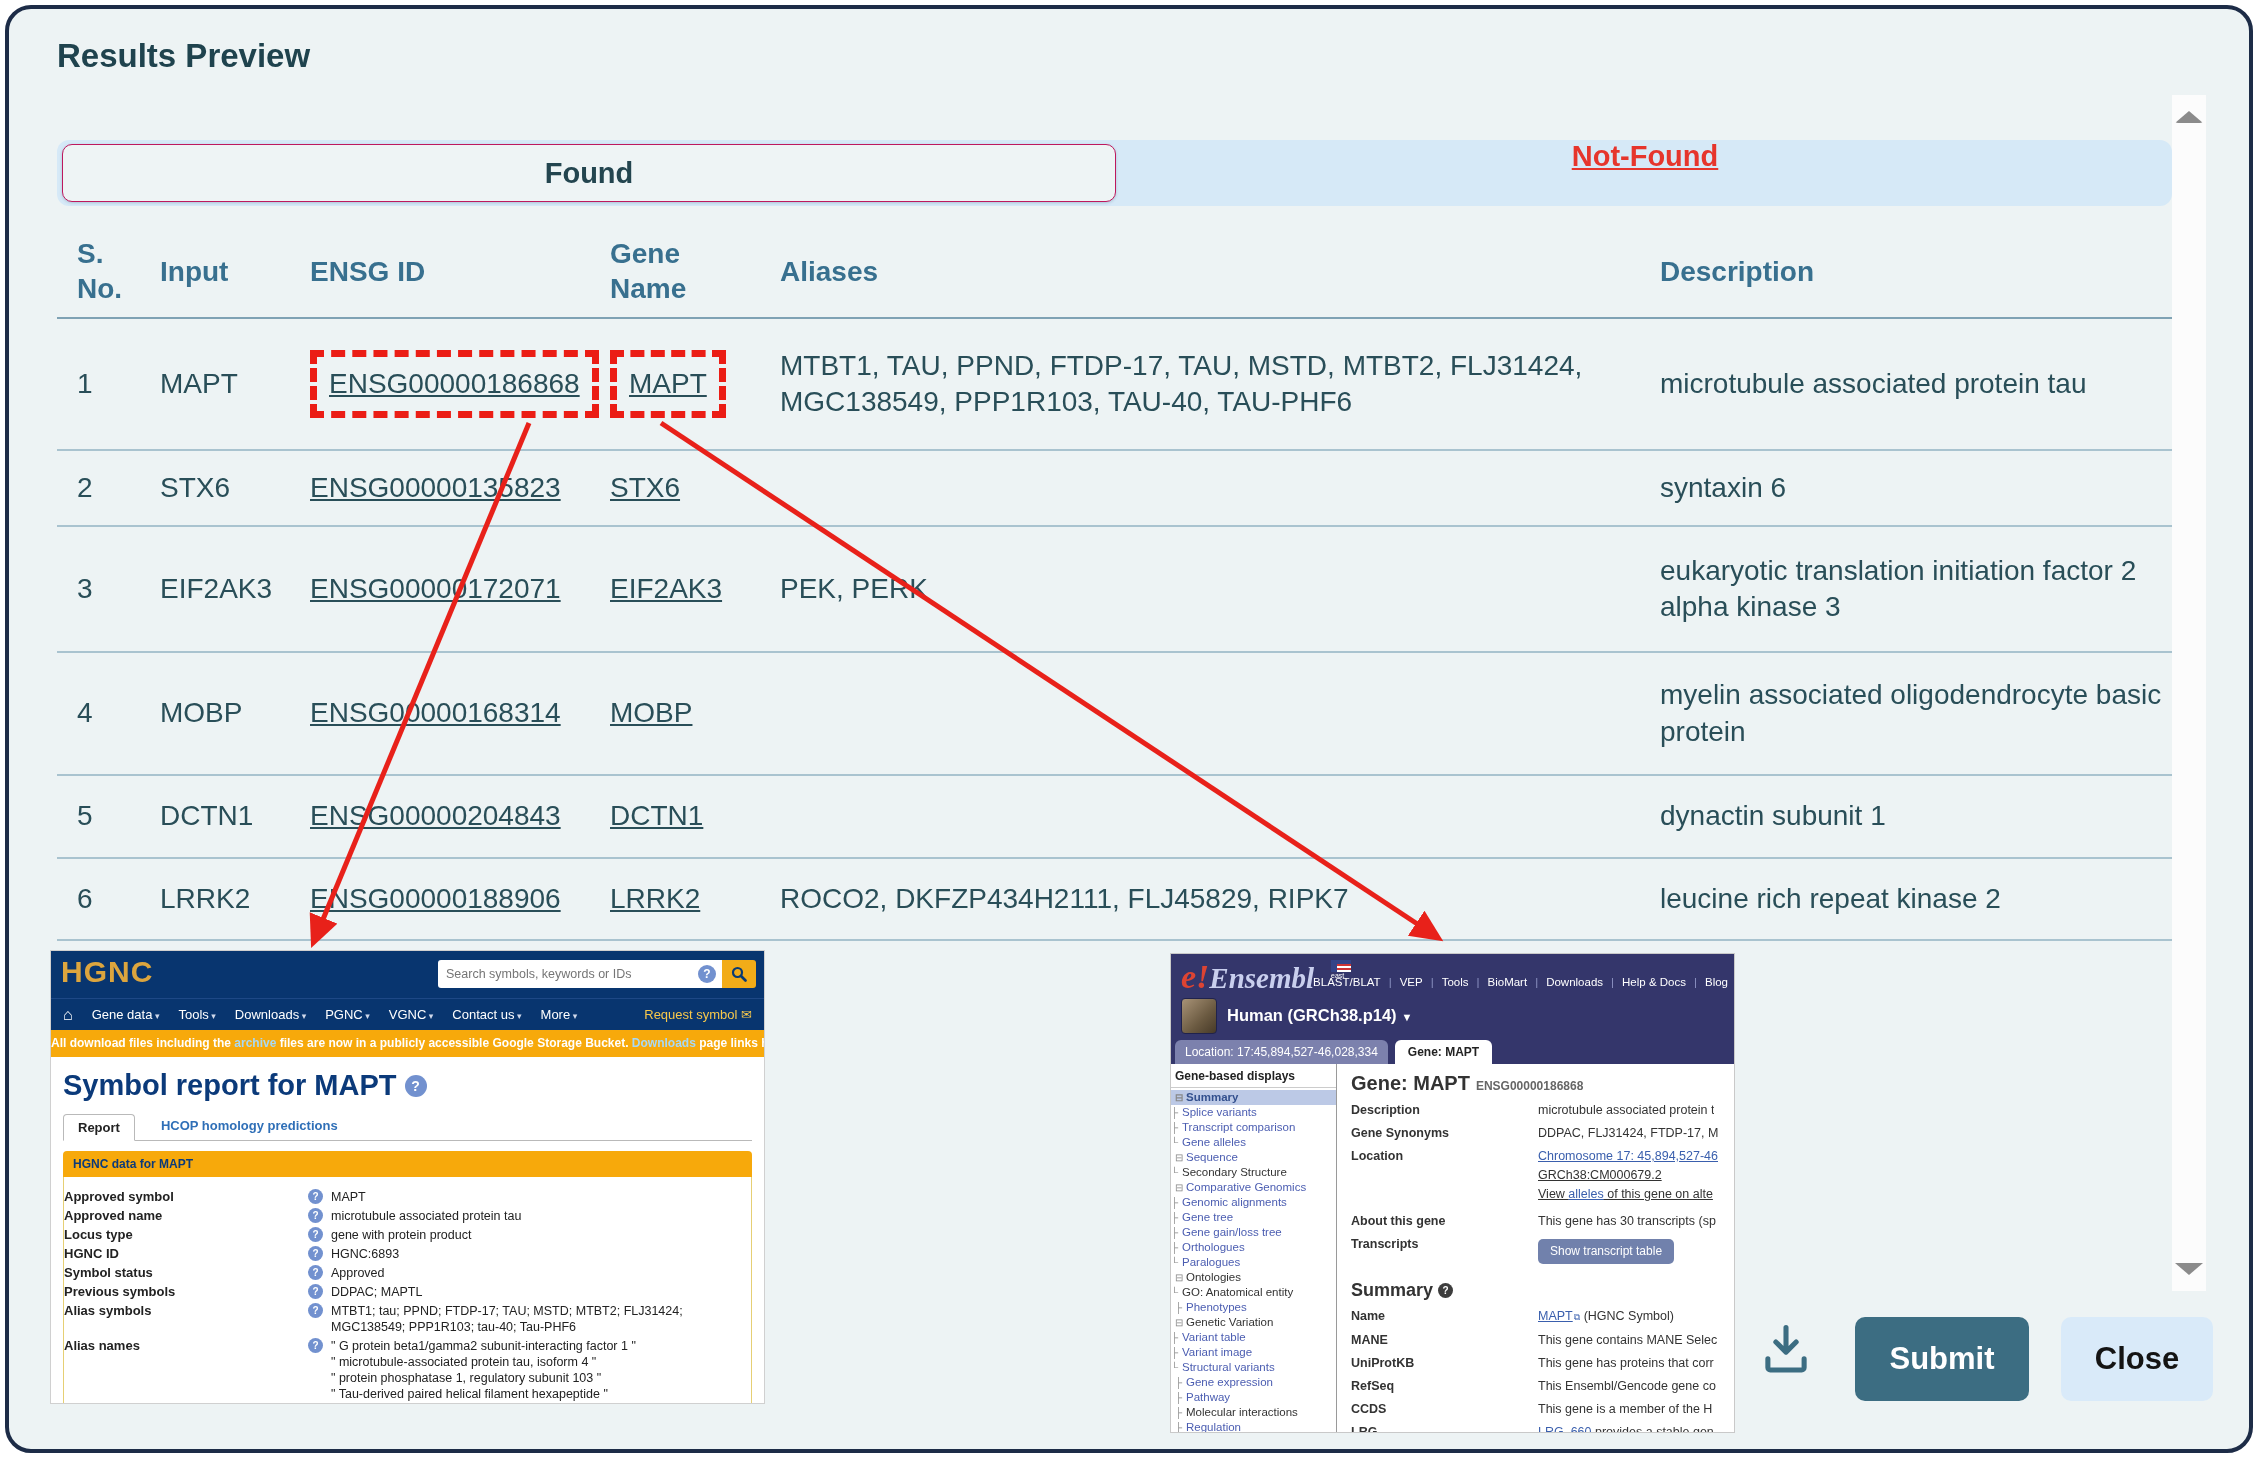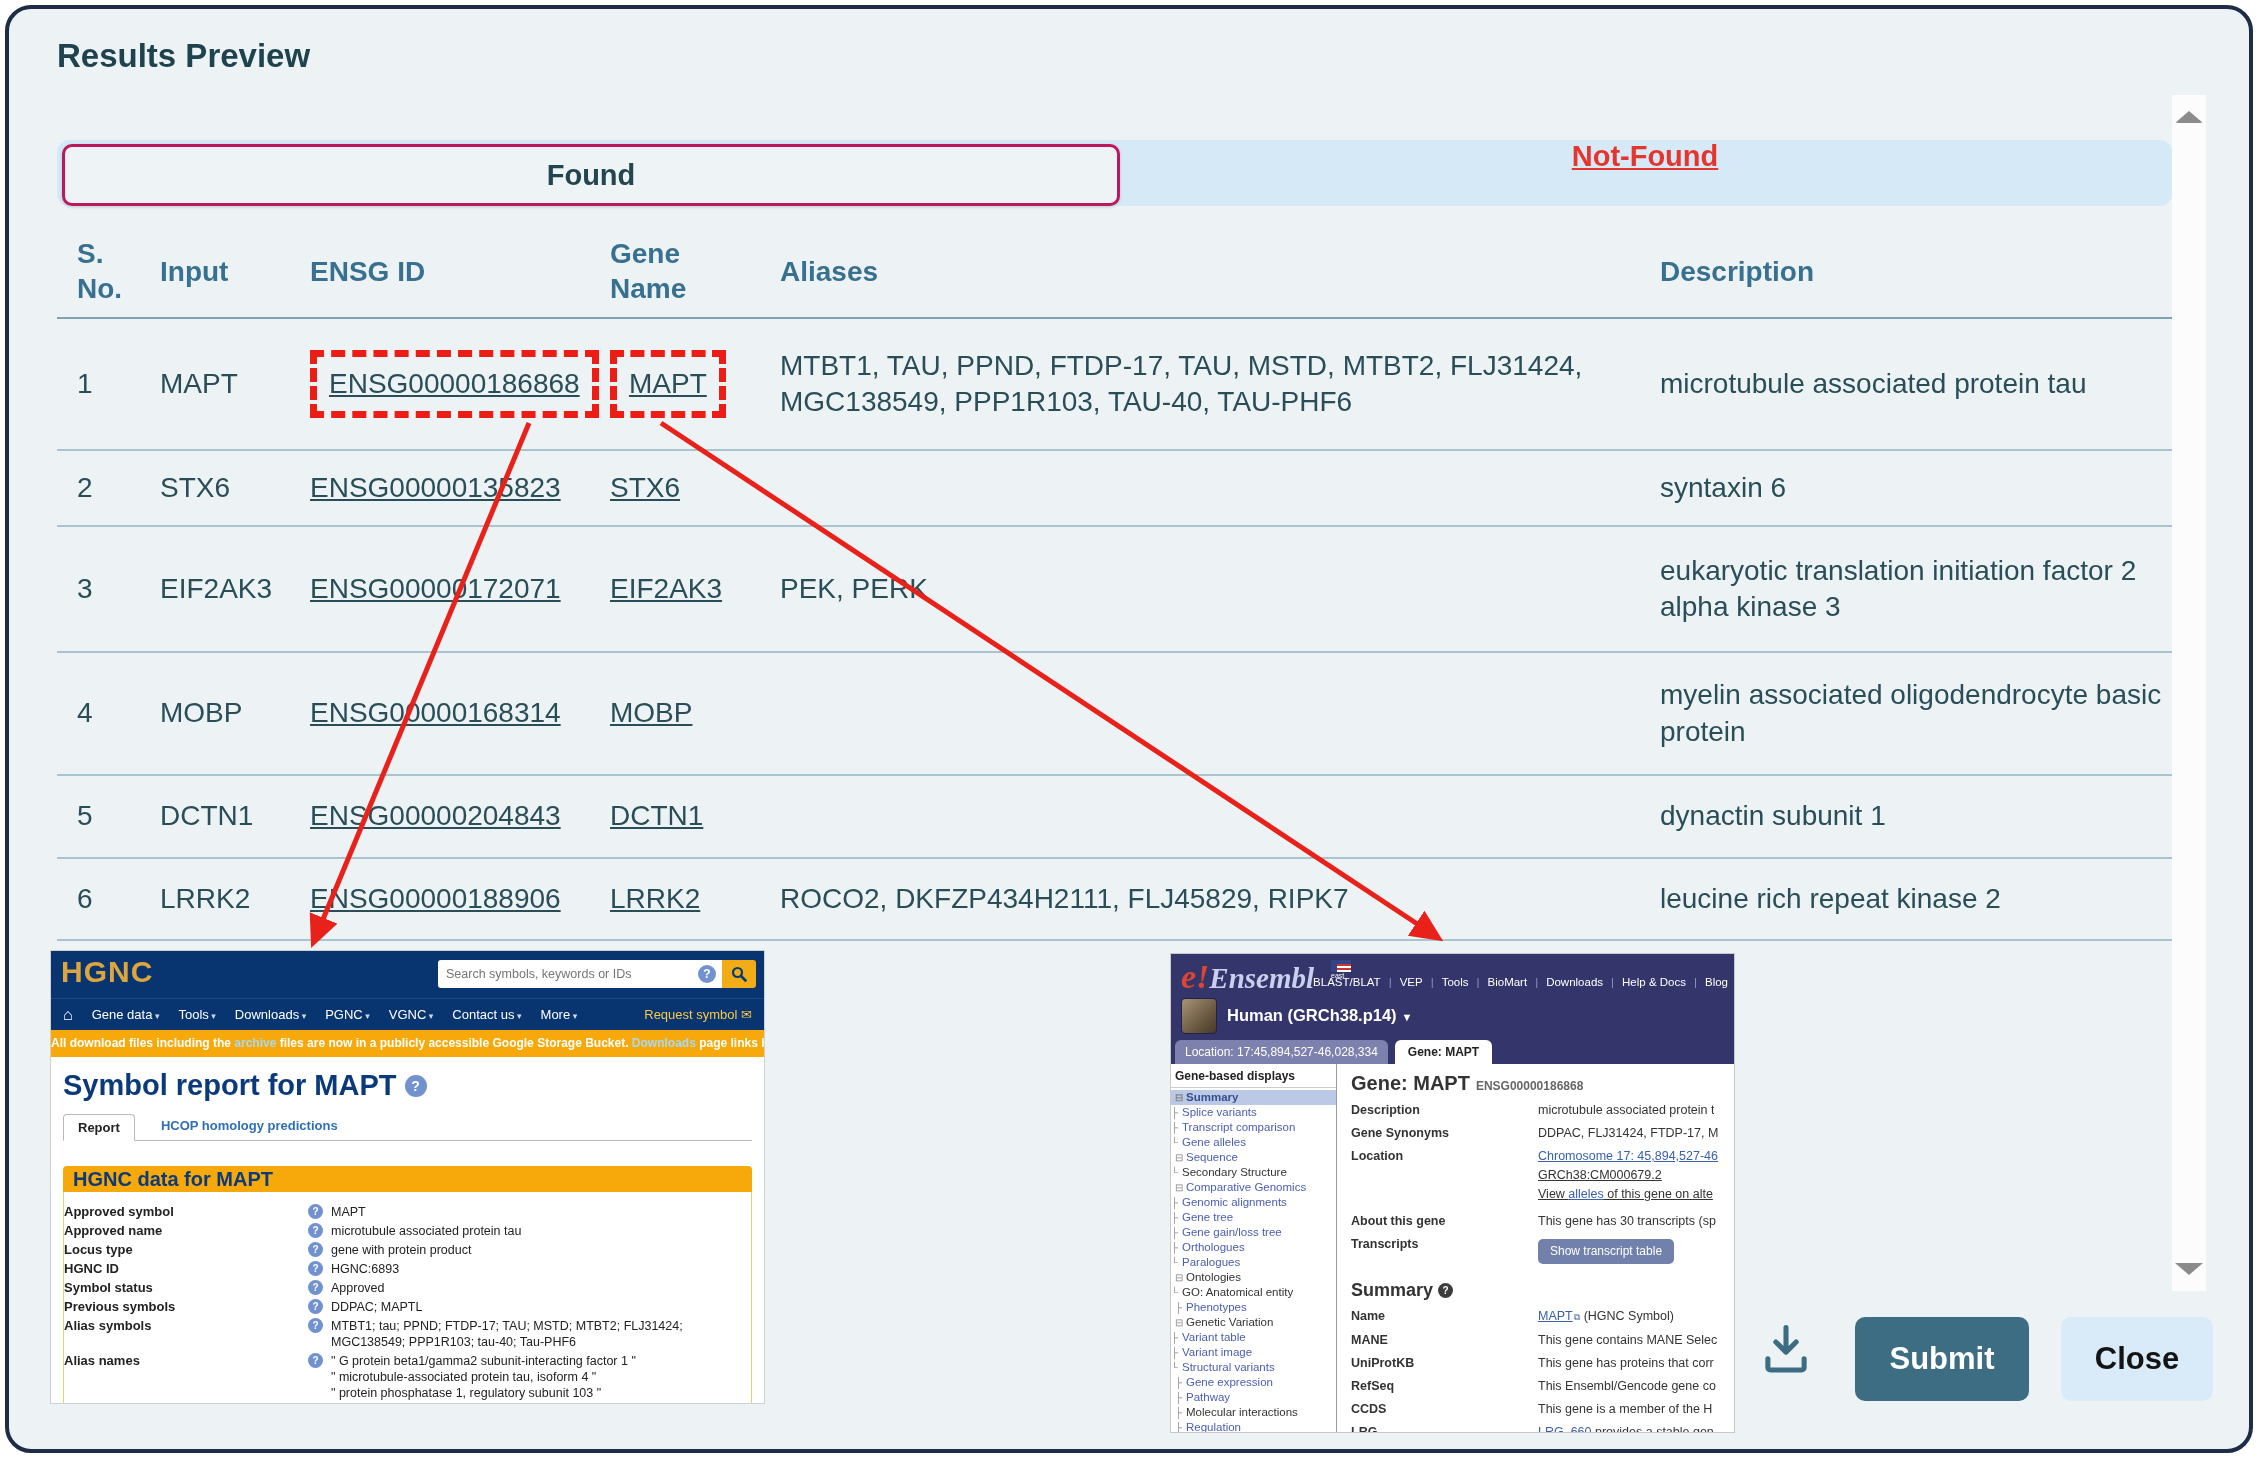--- a/index.html
+++ b/index.html
@@ -4,21 +4,21 @@
 <style>
   html,body{margin:0;padding:0;background:#fff;font-family:"Liberation Sans",sans-serif;}
   .stage{position:relative;width:2258px;height:1458px;background:#fff;overflow:hidden;}
   .dialog{position:absolute;left:5px;top:5px;width:2240px;height:1440px;border:4px solid #1d2c47;
           border-radius:26px;background:#edf3f4;overflow:hidden;}
   .title{position:absolute;left:48px;top:28px;font-size:33px;font-weight:bold;color:#1f434e;}
 
   
   .tabbar{position:absolute;left:48px;top:131px;width:2115px;height:66px;background:#d6e9f7;border-radius:12px;}
   .tab-found{position:absolute;left:5px;top:4px;width:1052px;height:56px;background:#eef4f5;
-             border:3px solid #be185d;border-radius:10px;display:flex;align-items:center;justify-content:center;
+             border:1px solid #be185d;border-radius:10px;display:flex;align-items:center;justify-content:center;
              font-size:29px;font-weight:bold;color:#23454f;box-shadow:0 1px 3px rgba(110,140,165,.4);}
   .tab-notfound{position:absolute;left:1061px;top:0;width:1054px;height:66px;display:flex;align-items:flex-start;justify-content:center;}
   .nf{color:#e6352c;font-size:29px;font-weight:bold;text-decoration:underline;}
 
   
   .results-table{position:absolute;left:48px;top:216px;width:2115px;border-collapse:collapse;
                  font-size:28px;color:#294e58;table-layout:fixed;}
   .results-table th{color:#38708f;font-weight:600;text-align:left;vertical-align:middle;
                     padding:0 8px;border-bottom:2px solid #7fa2b4;line-height:1.25;}
   .results-table td{vertical-align:middle;padding:0 8px;border-bottom:2px solid #a9c3cf;line-height:1.3;}
@@ -69,21 +69,21 @@
                line-height:27px;white-space:nowrap;overflow:hidden;}
   .hgnc-banner .blink{color:#a8d9f5;}
   .hgnc-body{padding:8px 12px 0;}
   .hgnc-heading{font-size:29px;font-weight:bold;color:#0b3a7a;margin:4px 0 10px;}
   .q-big{display:inline-block;width:22px;height:22px;border-radius:50%;background:#7291cf;color:#fff;font-size:14px;
          text-align:center;line-height:22px;font-weight:bold;margin-left:8px;vertical-align:4px;}
   .hgnc-tabs{border-bottom:1px solid #b9b9b9;display:flex;align-items:flex-end;height:28px;}
   .hgnc-tab-report{border:1px solid #b9b9b9;border-bottom:1px solid #fff;background:#fff;border-radius:4px 4px 0 0;
                    padding:5px 14px;font-size:13px;font-weight:bold;color:#222;margin-bottom:-1px;}
   .hgnc-tab-hcop{margin-left:26px;font-size:13px;font-weight:bold;color:#2f6fb7;padding-bottom:7px;}
-  .hgnc-databar{margin-top:25px;background:#f7a90b;color:#0b3a7a;font-weight:bold;font-size:20px;height:26px;
+  .hgnc-databar{margin-top:10px;background:#f7a90b;color:#0b3a7a;font-weight:bold;font-size:12px;height:26px;
                 line-height:26px;padding-left:10px;border-radius:4px 4px 0 0;}
   .hgnc-fields{border:1px solid #e6cf74;border-top:none;padding:9px 0 10px;background:#fff;}
   .hgnc-row{display:flex;margin:3px 0;line-height:16px;}
   .hgnc-label{width:238px;text-align:left;font-weight:bold;font-size:13px;color:#222;flex:none;}
   .q-small{width:15px;height:15px;border-radius:50%;background:#7291cf;color:#fff;font-size:10px;line-height:15px;
            text-align:center;font-weight:bold;margin:0 8px 0 6px;flex:none;}
   .hgnc-value{font-size:12.5px;color:#222;}
   .hgnc-value.multi{white-space:pre-line;}
 
   

